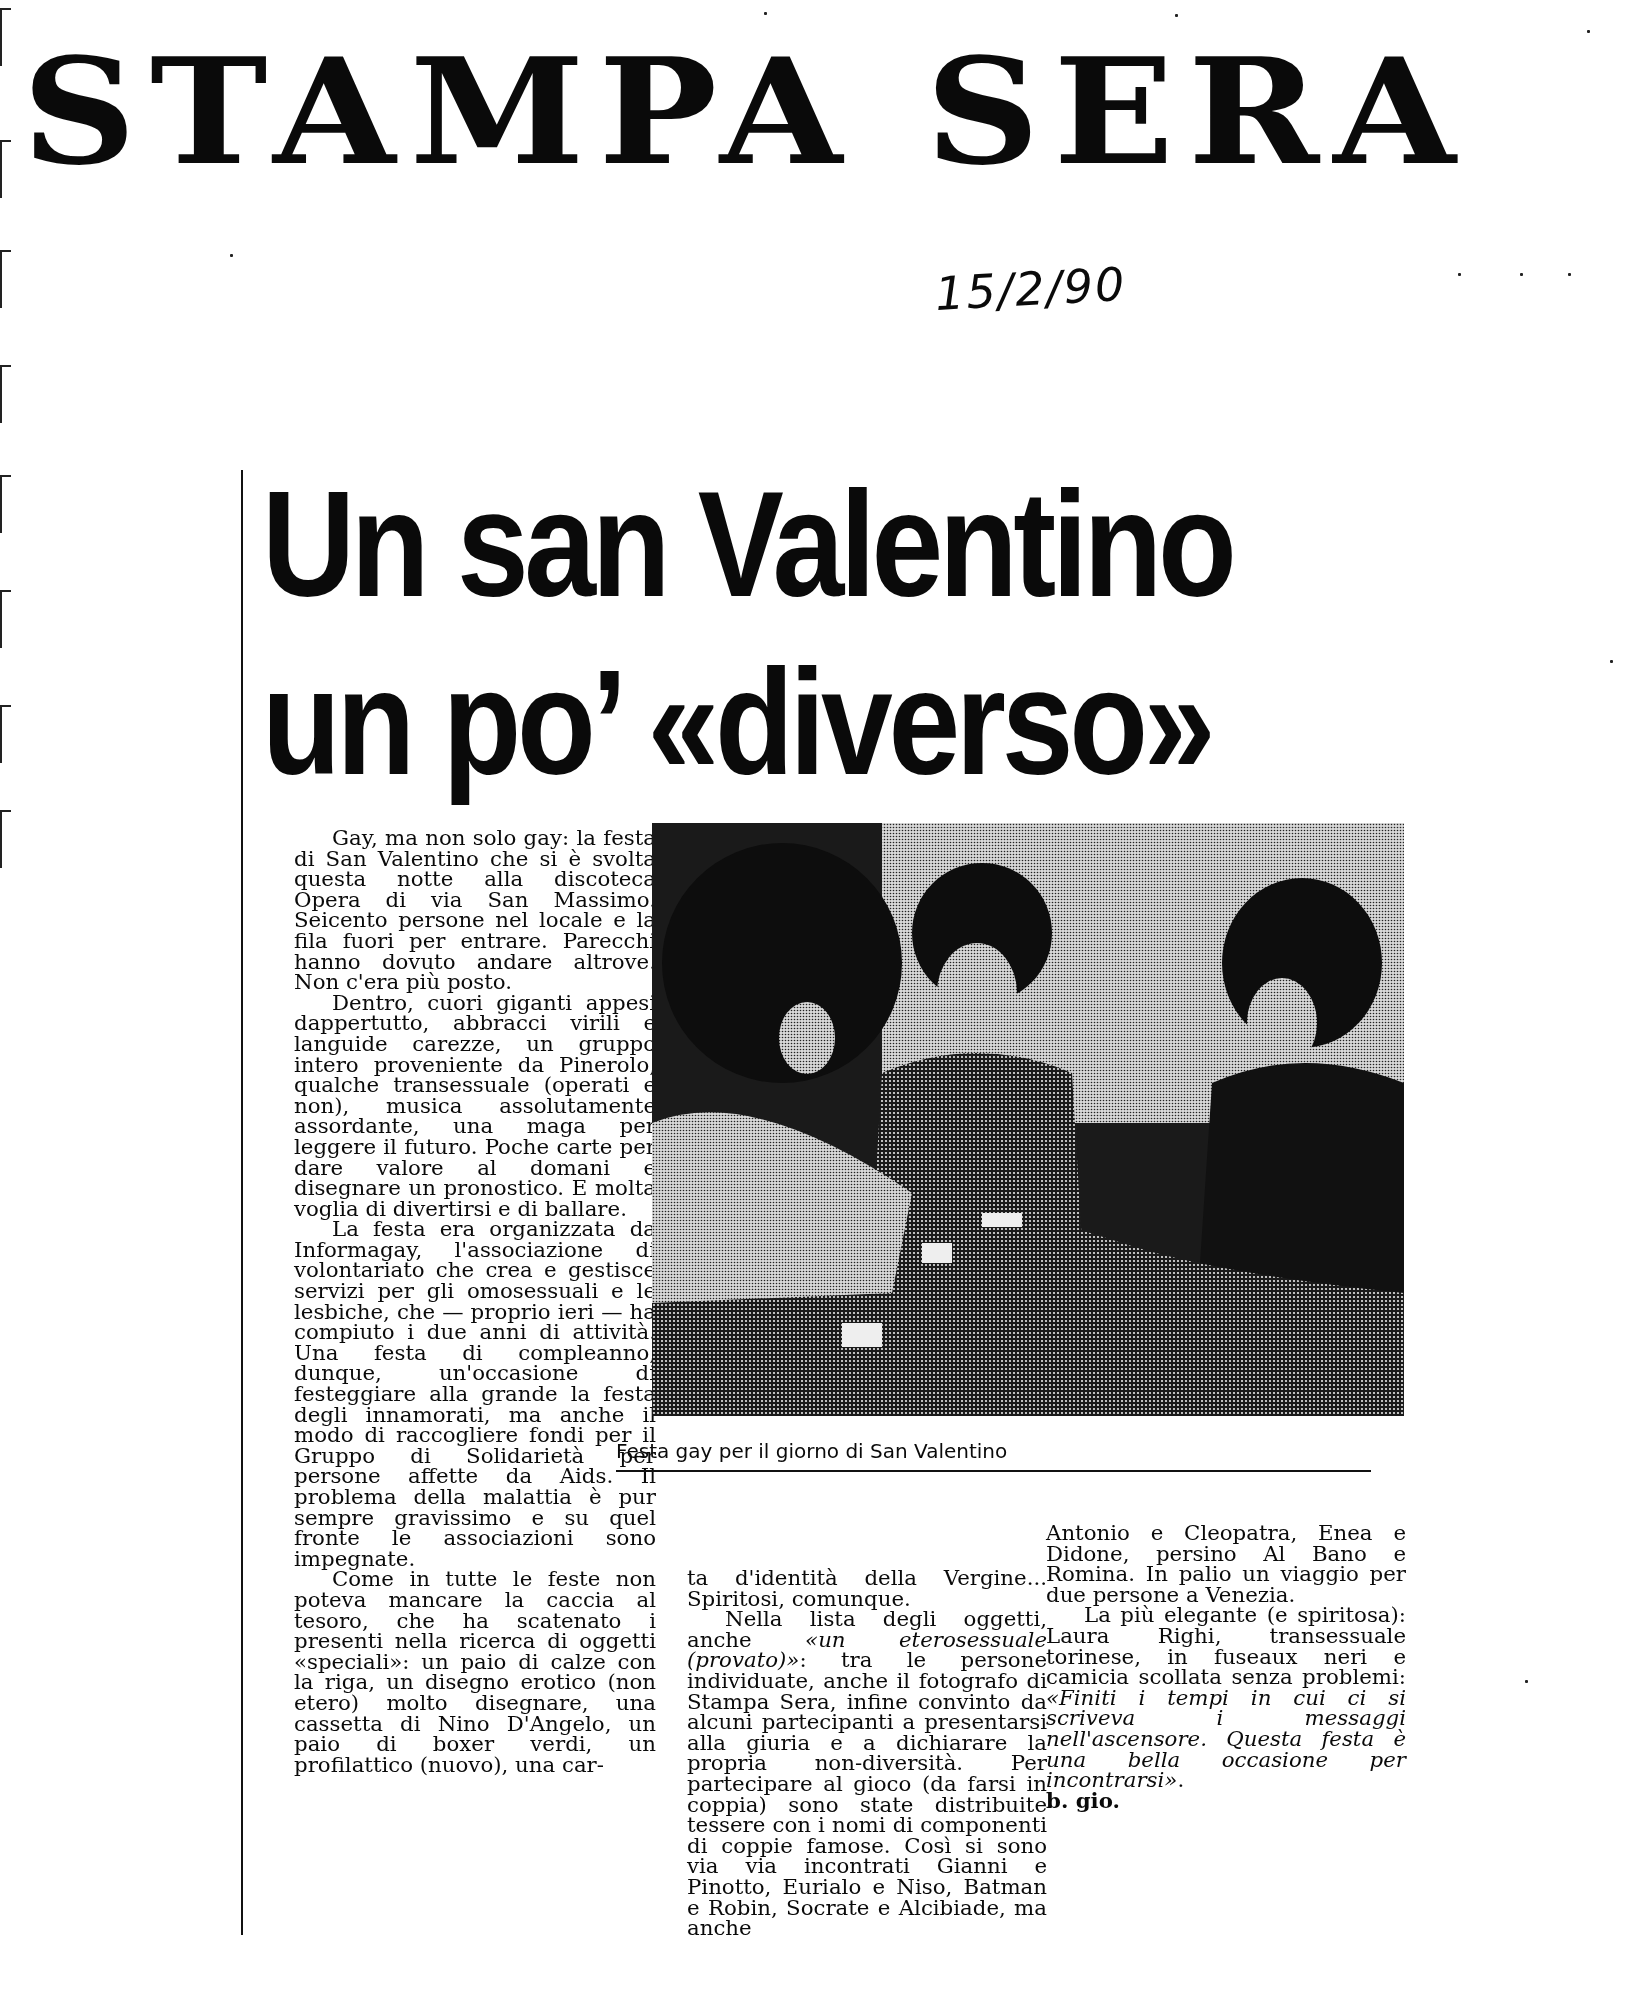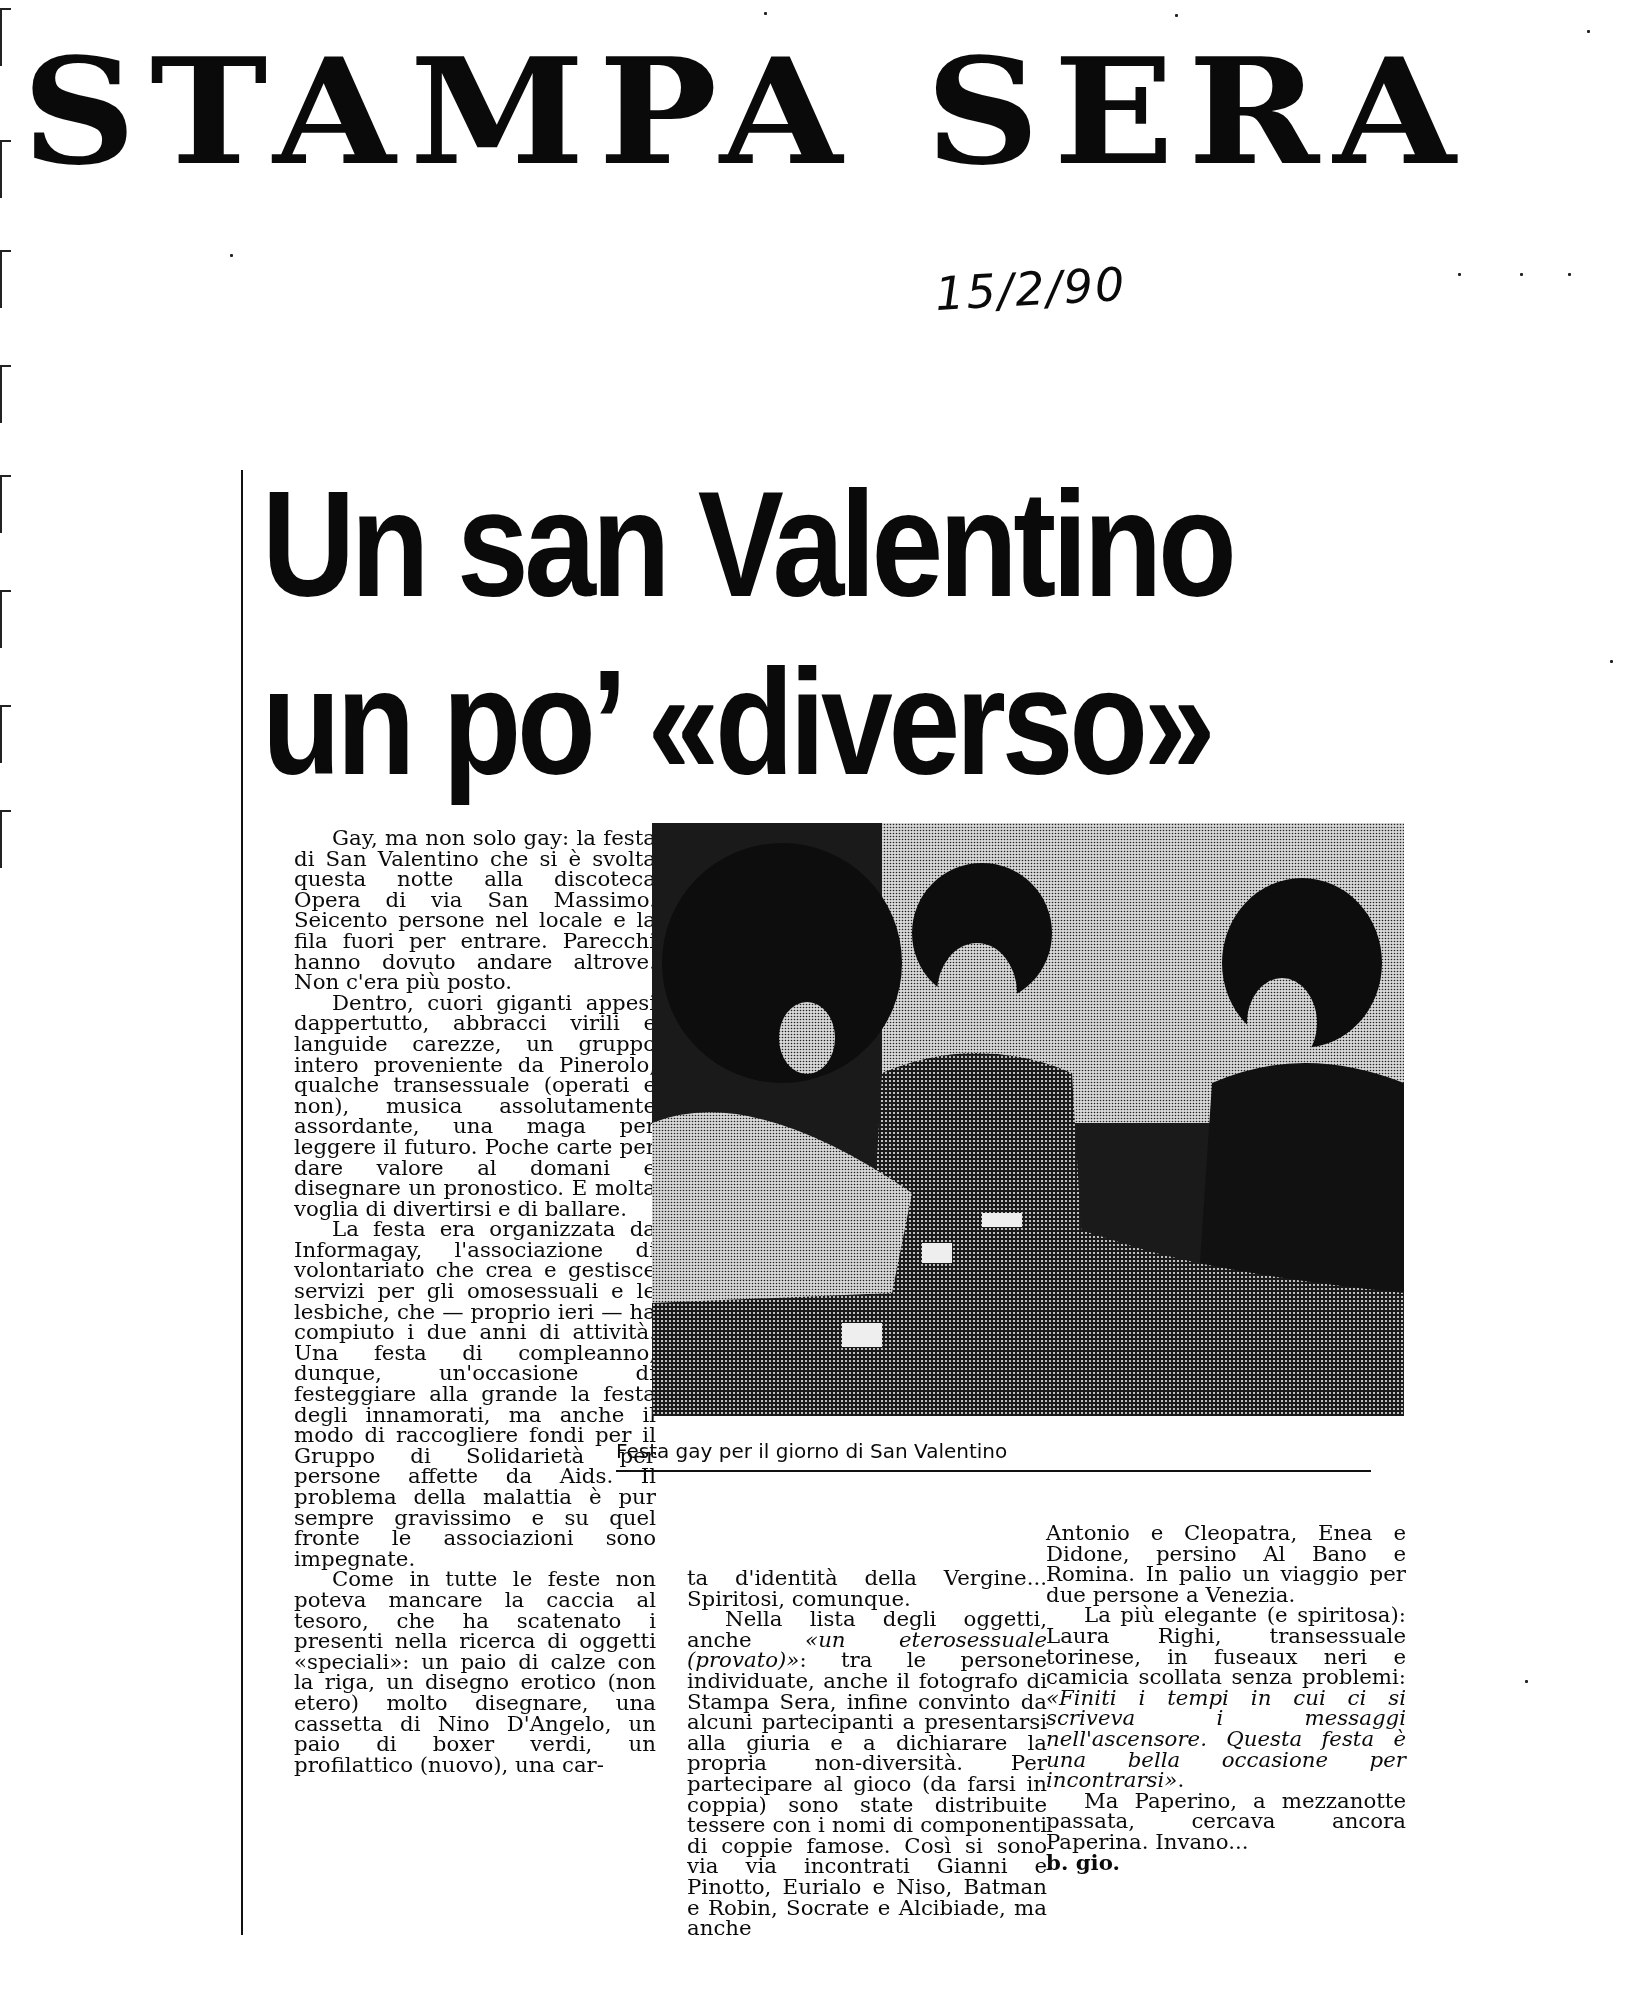--- a/index.html
+++ b/index.html
@@ -90,21 +90,20 @@
 <div class="caption">Festa gay per il giorno di San Valentino</div>
 
 <div class="col col2">
   <p>ta d'identità della Vergine... Spiritosi, comunque.</p>
   <p class="ind"><span>Nella lista degli oggetti, anche </span><i>«un eterosessuale (provato)»</i><span>: tra le persone individuate, anche il fotografo di Stampa Sera, infine convinto da alcuni partecipanti a presentarsi alla giuria e a dichiarare la propria non-diversità. Per partecipare al gioco (da farsi in coppia) sono state distribuite tessere con i nomi di componenti di coppie famose. Così si sono via via incontrati Gianni e Pinotto, Eurialo e Niso, Batman e Robin, Socrate e Alcibiade, ma anche</span></p>
 </div>
 
 <div class="col col3">
   <p>Antonio e Cleopatra, Enea e Didone, persino Al Bano e Romina. In palio un viaggio per due persone a Venezia.</p>
   <p class="ind"><span>La più elegante (e spiritosa): Laura Righi, transessuale torinese, in fuseaux neri e camicia scollata senza problemi: </span><i>«Finiti i tempi in cui ci si scriveva i messaggi nell'ascensore. Questa festa è una bella occasione per incontrarsi»</i><span>.</span></p>
-  <p class="ind">Ma Paperino, a mezzanotte passata, cercava ancora Paperina. Invano...</p>
   <p class="byline">b. gio.</p>
 </div>
 
 <div class="speck" style="left:764px;top:12px"></div>
 <div class="speck" style="left:1175px;top:14px"></div>
 <div class="speck" style="left:1587px;top:30px"></div>
 <div class="speck" style="left:1458px;top:273px"></div>
 <div class="speck" style="left:1520px;top:273px"></div>
 <div class="speck" style="left:1568px;top:273px"></div>
 <div class="speck" style="left:230px;top:254px"></div>

